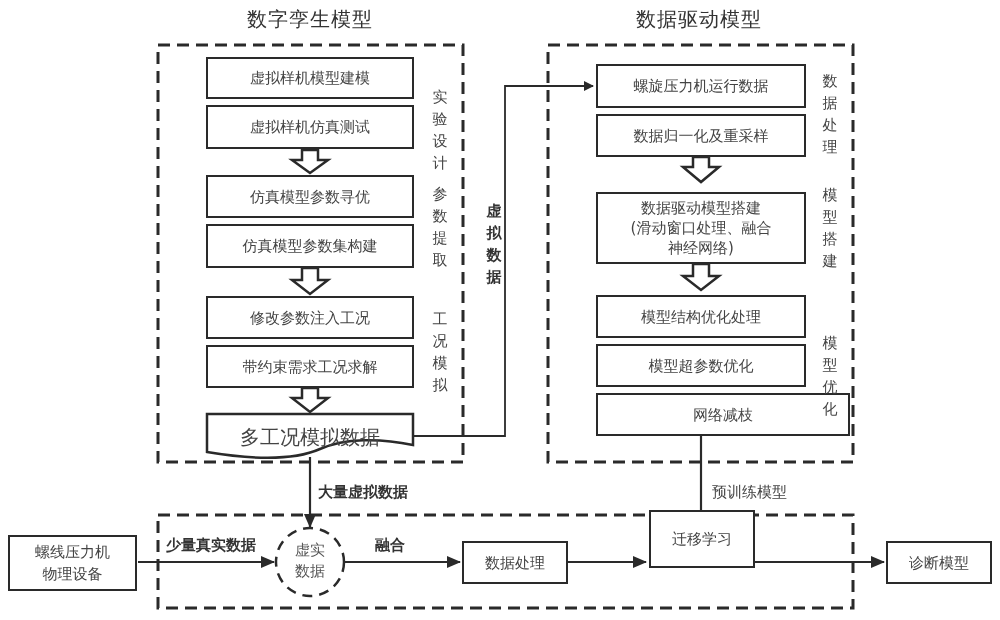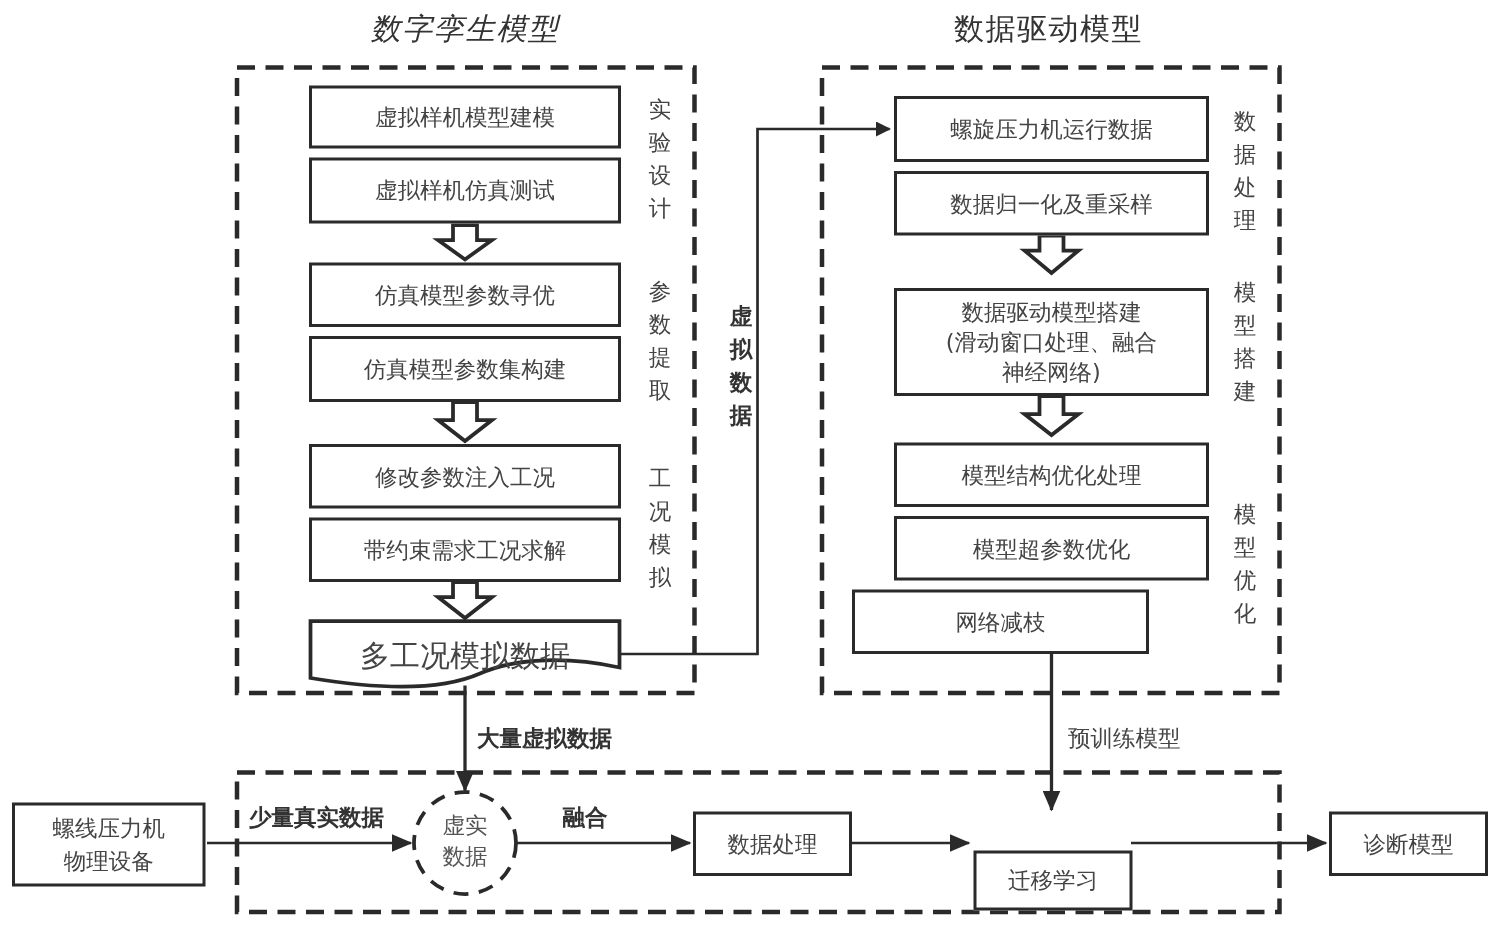--- a/index.html
+++ b/index.html
@@ -55,53 +55,53 @@
   <path d="M701,435 L701,540" fill="none" stroke="#2a2a2a" stroke-width="2.2" marker-end="url(#ahl)"></path>
 
   <circle cx="310" cy="562" r="34" fill="#fff" stroke="#2a2a2a" stroke-width="2.5" stroke-dasharray="10,7"></circle>
 
   <path d="M138,562 L274,562" stroke="#2a2a2a" stroke-width="1.8" fill="none" marker-end="url(#ahl)"></path>
   <path d="M344,562 L460,562" stroke="#2a2a2a" stroke-width="1.8" fill="none" marker-end="url(#ahl)"></path>
   <path d="M567,562 L646,562" stroke="#2a2a2a" stroke-width="1.8" fill="none" marker-end="url(#ahl)"></path>
   <path d="M754,562 L884,562" stroke="#2a2a2a" stroke-width="1.8" fill="none" marker-end="url(#ahl)"></path>
 </svg>
 
-<div class="title" style="left:247px; top:6px;font-style:italic;">数字孪生模型</div>
+<div class="title" style="left:247px; top:6px;">数字孪生模型</div>
 <div class="title" style="left:636px; top:6px;">数据驱动模型</div>
 
 <div class="box" style="left:206px; top:57px; width:208px; height:42px;">虚拟样机模型建模</div>
 <div class="box" style="left:206px; top:105px; width:208px; height:44px;">虚拟样机仿真测试</div>
 <div class="box" style="left:206px; top:175px; width:208px; height:43px;text-align:center;">仿真模型参数寻优</div>
 <div class="box" style="left:206px; top:224px; width:208px; height:44px;">仿真模型参数集构建</div>
 <div class="box" style="left:206px; top:296px; width:208px; height:43px;">修改参数注入工况</div>
 <div class="box" style="left:206px; top:345px; width:208px; height:43px;">带约束需求工况求解</div>
 <div class="doc-text" style="left:207px; top:424px; width:206px;">多工况模拟数据</div>
 
-<div class="vlabel" style="left:431px; top:62px;">实验设计</div>
+<div class="vlabel" style="left:431px; top:86px;">实验设计</div>
 <div class="vlabel" style="left:431px; top:183px;">参数提取</div>
 <div class="vlabel" style="left:431px; top:308px;">工况模拟</div>
 
 <div class="box" style="left:596px; top:64px; width:210px; height:44px;">螺旋压力机运行数据</div>
 <div class="box" style="left:596px; top:114px; width:210px; height:43px;">数据归一化及重采样</div>
 <div class="box" style="left:596px; top:192px; width:210px; height:72px; white-space:pre-line; line-height:20px;">数据驱动模型搭建
 (滑动窗口处理、融合
 神经网络)</div>
 <div class="box" style="left:596px; top:295px; width:210px; height:43px;">模型结构优化处理</div>
 <div class="box" style="left:596px; top:344px; width:210px; height:43px;">模型超参数优化</div>
-<div class="box" style="left:568px; top:393px; width:198px; height:43px;">网络减枝</div>
+<div class="box" style="left:596px; top:393px; width:254px; height:43px;">网络减枝</div>
 
 <div class="vlabel" style="left:821px; top:70px;">数据处理</div>
 <div class="vlabel" style="left:821px; top:184px;">模型搭建</div>
 <div class="vlabel" style="left:821px; top:320px;margin-top:12px;">模型优化</div>
 
 <div class="vlabel bold" style="left:485px; top:200px;">虚拟数据</div>
 <div class="label bold" style="left:318px; top:483px;">大量虚拟数据</div>
 <div class="label" style="left:712px; top:483px;">预训练模型</div>
 <div class="label bold" style="left:166px; top:536px;">少量真实数据</div>
 <div class="label bold" style="left:375px; top:536px;">融合</div>
 
 <div class="box" style="left:8px; top:535px; width:129px; height:56px; white-space:pre-line; line-height:22px;">螺线压力机
 物理设备</div>
 <div class="circle-text" style="left:280px; top:540px; white-space:pre-line;">虚实
 数据</div>
 <div class="box" style="left:462px; top:541px; width:106px; height:43px;">数据处理</div>
-<div class="box" style="left:649px; top:567px; width:106px; height:40px;">迁移学习</div>
+<div class="box" style="left:649px; top:510px; width:106px; height:58px;">迁移学习</div>
 <div class="box" style="left:886px; top:541px; width:106px; height:43px;">诊断模型</div>
 
 </body></html>

